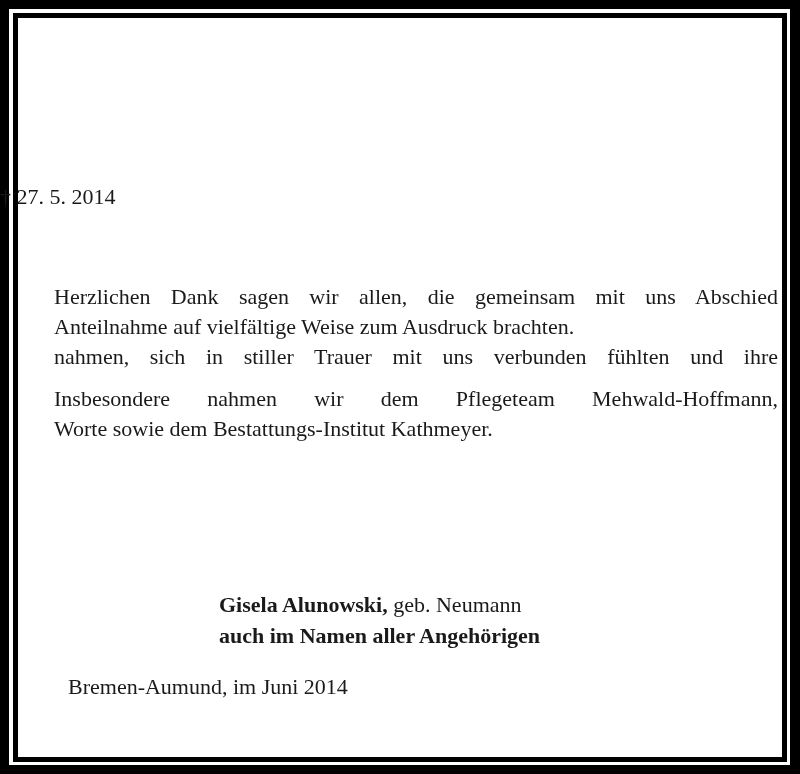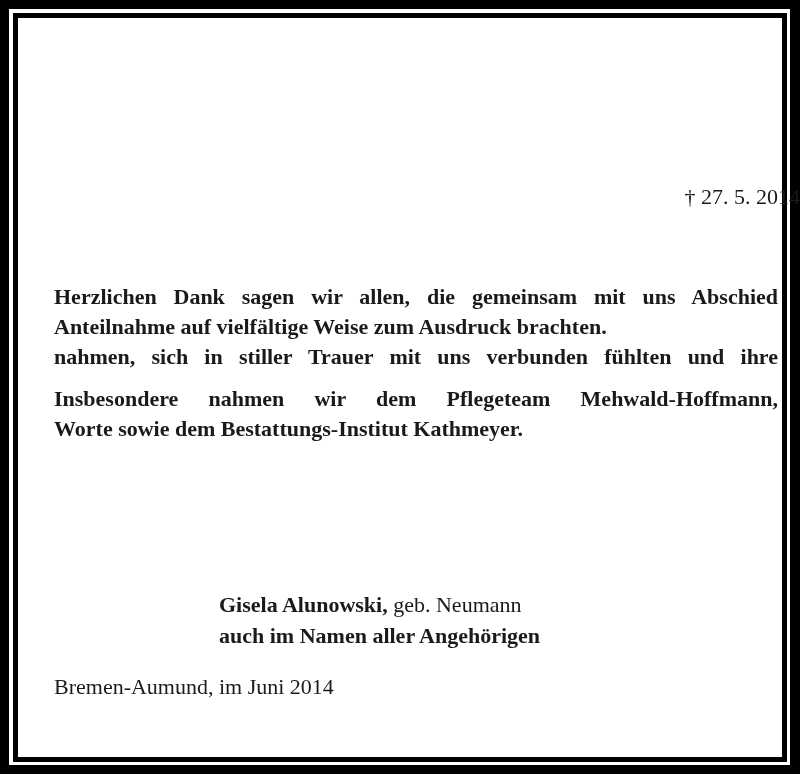--- a/index.html
+++ b/index.html
@@ -1,26 +1,26 @@
 <!DOCTYPE html>
 <html><head>
 <meta charset="utf-8">
 <style>
   html, body { margin:0; padding:0; background:#000; }
   body { width:800px; height:774px; position:relative; overflow:hidden; font-family:"Liberation Serif", serif; color:#1a1a1a; }
   .outer { position:absolute; left:9px; top:9px; right:10px; bottom:9px; background:#fff; }
   .frame-inner { position:absolute; left:13px; top:13px; width:774px; height:749px; border:5px solid #000; box-sizing:border-box; background:#fff; }
   .abs { position:absolute; white-space:nowrap; }
   .title { left:0; width:800px; top:98px; text-align:center; font-size:59px; font-weight:normal; letter-spacing:0.5px; color:#ffffff; }
-  .date { left:0; width:800px; top:184px; text-align:right; font-size:22px; }
+  .date { left:0; width:800px; top:184px; text-align:left; font-size:22px; }
   .para { left:54px; width:724px; font-size:22px; line-height:30px; }
-  .para .line { display:block; text-align:justify; text-align-last:justify; height:30px;font-weight:bold; }
+  .para .line { display:block; text-align:justify; text-align-last:justify; height:30px; }
   .para .line.last { text-align-last:left; }
   .sig { left:219px; font-size:22px; line-height:31px; }
-  .place { left:54px; top:674px; font-size:22px; }
+  .place { left:68px; top:674px; font-size:22px; }
 </style>
 </head>
 <body>
 
 <div class="outer"></div>
 <div class="frame-inner"></div>
 
 <div class="abs title">Günter Alunowski</div>
 <div class="abs date">† 27. 5. 2014</div>
 

